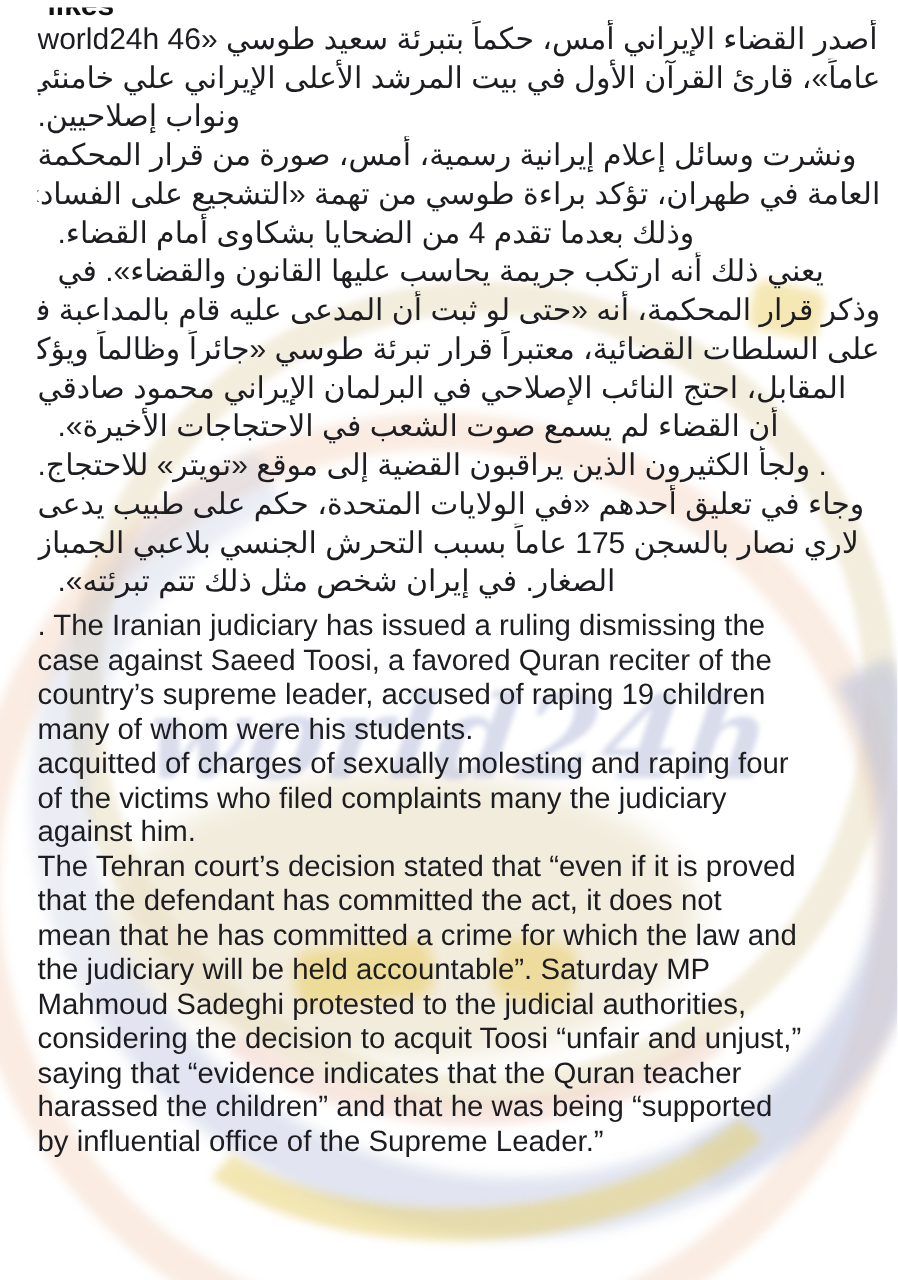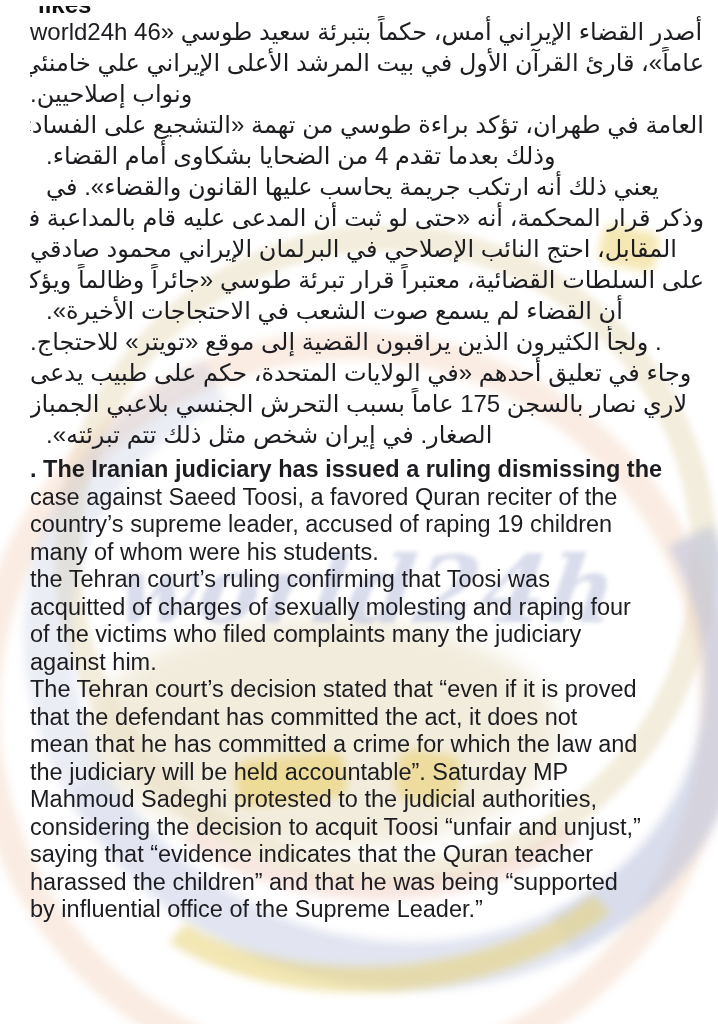--- a/index.html
+++ b/index.html
@@ -43,21 +43,21 @@
     filter:blur(4px);}
   
   .content{position:relative;z-index:1;padding:6px 14px 0 14px;}
   .likes-row{height:10px;overflow:hidden;position:relative;}
   .likes-row span{display:inline-block;font-weight:bold;font-size:24px;color:#111;
     transform:translateY(-15px);margin-left:24px;}
   .caption{color:#1d1d21;}
   .cap-line{white-space:nowrap;overflow:hidden;text-align:left;margin-left:16px;}
   .cap-line.ar{font-size:24px;line-height:31px;}
   .cap-line.en{font-size:23.5px;line-height:27.5px;}
-  .cap-line.en-first{margin-top:6px;font-weight:bold;}
+  .cap-line.en-first{margin-top:6px;}
   .cap-line.indent{padding-left:16px;}
 </style>
 </head>
 <body>
 
 <div class="screen">
 
   <div class="wm">
     <div class="wm-ring-tan"></div>
     <div class="wm-ring-peach"></div>
@@ -74,36 +74,36 @@
   <div class="content">
 
     <div class="likes-row">
       <span>likes</span>
     </div>
 
     <div class="caption" id="caption">
         <div class="cap-line ar" dir="ltr">world24h أصدر القضاء الإيراني أمس، حكماً بتبرئة سعيد طوسي «46</div>
         <div class="cap-line ar" dir="rtl">عاماً»، قارئ القرآن الأول في بيت المرشد الأعلى الإيراني علي خامنئي،</div>
         <div class="cap-line ar" dir="rtl">ونواب إصلاحيين.</div>
+        <div class="cap-line ar" dir="rtl">ونشرت وسائل إعلام إيرانية رسمية، أمس، صورة من قرار المحكمة</div>
         <div class="cap-line ar" dir="rtl">العامة في طهران، تؤكد براءة طوسي من تهمة «التشجيع على الفساد»،</div>
         <div class="cap-line ar indent" dir="rtl">وذلك بعدما تقدم 4 من الضحايا بشكاوى أمام القضاء.</div>
         <div class="cap-line ar indent" dir="rtl">يعني ذلك أنه ارتكب جريمة يحاسب عليها القانون والقضاء». في</div>
         <div class="cap-line ar" dir="rtl">وذكر قرار المحكمة، أنه «حتى لو ثبت أن المدعى عليه قام بالمداعبة فلا</div>
+        <div class="cap-line ar" dir="rtl">على السلطات القضائية، معتبراً قرار تبرئة طوسي «جائراً وظالماً ويؤكد</div>
         <div class="cap-line ar" dir="rtl">المقابل، احتج النائب الإصلاحي في البرلمان الإيراني محمود صادقي</div>
-        <div class="cap-line ar" dir="rtl">على السلطات القضائية، معتبراً قرار تبرئة طوسي «جائراً وظالماً ويؤكد</div>
         <div class="cap-line ar indent" dir="rtl">أن القضاء لم يسمع صوت الشعب في الاحتجاجات الأخيرة».</div>
         <div class="cap-line ar" dir="rtl">. ولجأ الكثيرون الذين يراقبون القضية إلى موقع «تويتر» للاحتجاج.</div>
         <div class="cap-line ar" dir="rtl">وجاء في تعليق أحدهم «في الولايات المتحدة، حكم على طبيب يدعى</div>
         <div class="cap-line ar" dir="rtl">لاري نصار بالسجن 175 عاماً بسبب التحرش الجنسي بلاعبي الجمباز</div>
         <div class="cap-line ar indent" dir="rtl">الصغار. في إيران شخص مثل ذلك تتم تبرئته».</div>
         <div class="cap-line en en-first" dir="ltr">. The Iranian judiciary has issued a ruling dismissing the</div>
         <div class="cap-line en" dir="ltr">case against Saeed Toosi, a favored Quran reciter of the</div>
         <div class="cap-line en" dir="ltr">country’s supreme leader, accused of raping 19 children</div>
         <div class="cap-line en" dir="ltr">many of whom were his students.</div>
-        <div class="cap-line en" dir="ltr">the Tehran court’s ruling confirming that Toosi was</div>
         <div class="cap-line en" dir="ltr">acquitted of charges of sexually molesting and raping four</div>
         <div class="cap-line en" dir="ltr">of the victims who filed complaints many the judiciary</div>
         <div class="cap-line en" dir="ltr">against him.</div>
         <div class="cap-line en" dir="ltr">The Tehran court’s decision stated that “even if it is proved</div>
         <div class="cap-line en" dir="ltr">that the defendant has committed the act, it does not</div>
         <div class="cap-line en" dir="ltr">mean that he has committed a crime for which the law and</div>
         <div class="cap-line en" dir="ltr">the judiciary will be held accountable”. Saturday MP</div>
         <div class="cap-line en" dir="ltr">Mahmoud Sadeghi protested to the judicial authorities,</div>
         <div class="cap-line en" dir="ltr">considering the decision to acquit Toosi “unfair and unjust,”</div>
         <div class="cap-line en" dir="ltr">saying that “evidence indicates that the Quran teacher</div>

